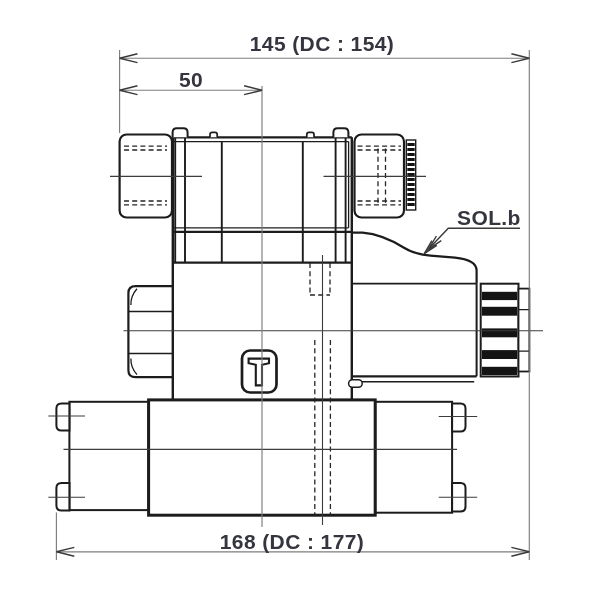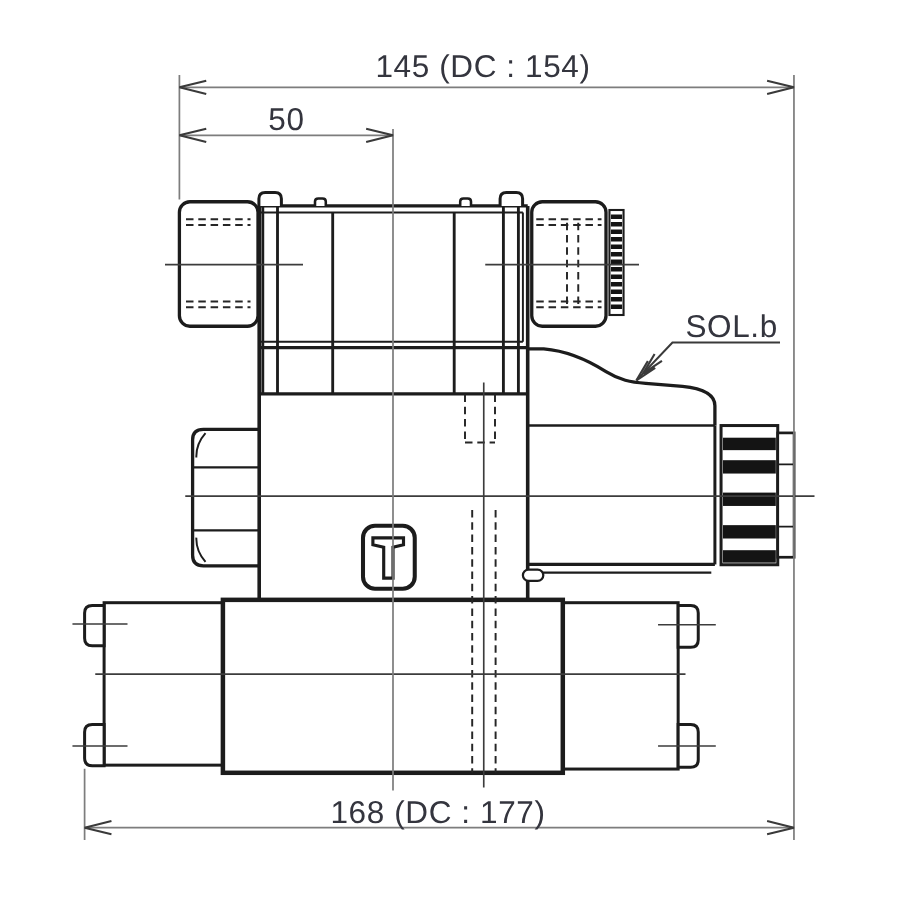--- a/index.html
+++ b/index.html
@@ -1,17 +1,17 @@
 <!DOCTYPE html>
 <html><head>
 <meta charset="utf-8">
 <style>
   html,body{margin:0;padding:0;background:#ffffff;}
   .stage{width:600px;height:600px;background:#ffffff;position:relative;overflow:hidden;
-         font-family:"Liberation Sans", sans-serif;}
+         font-family:"Liberation Sans", sans-serif;font-weight:bold;}
   svg{display:block;}
   text{font-family:"Liberation Sans", sans-serif;fill:#34353e;letter-spacing:0.4px;}
   .dimtext{font-size:21px;}
   .part{stroke:#1c1c1c;fill:none;}
   .fillw{fill:#ffffff;}
   .band{fill:#141414;stroke:none;}
   .dash{stroke:#262626;stroke-width:1.3;fill:none;stroke-dasharray:5,3.2;}
   .cl{stroke:#3c3c3c;stroke-width:1.1;fill:none;}
   .dim{stroke:#7d7d7d;stroke-width:1.15;fill:none;}
   .arrow{stroke:#3a3a3a;stroke-width:1.4;fill:none;stroke-linejoin:miter;}

